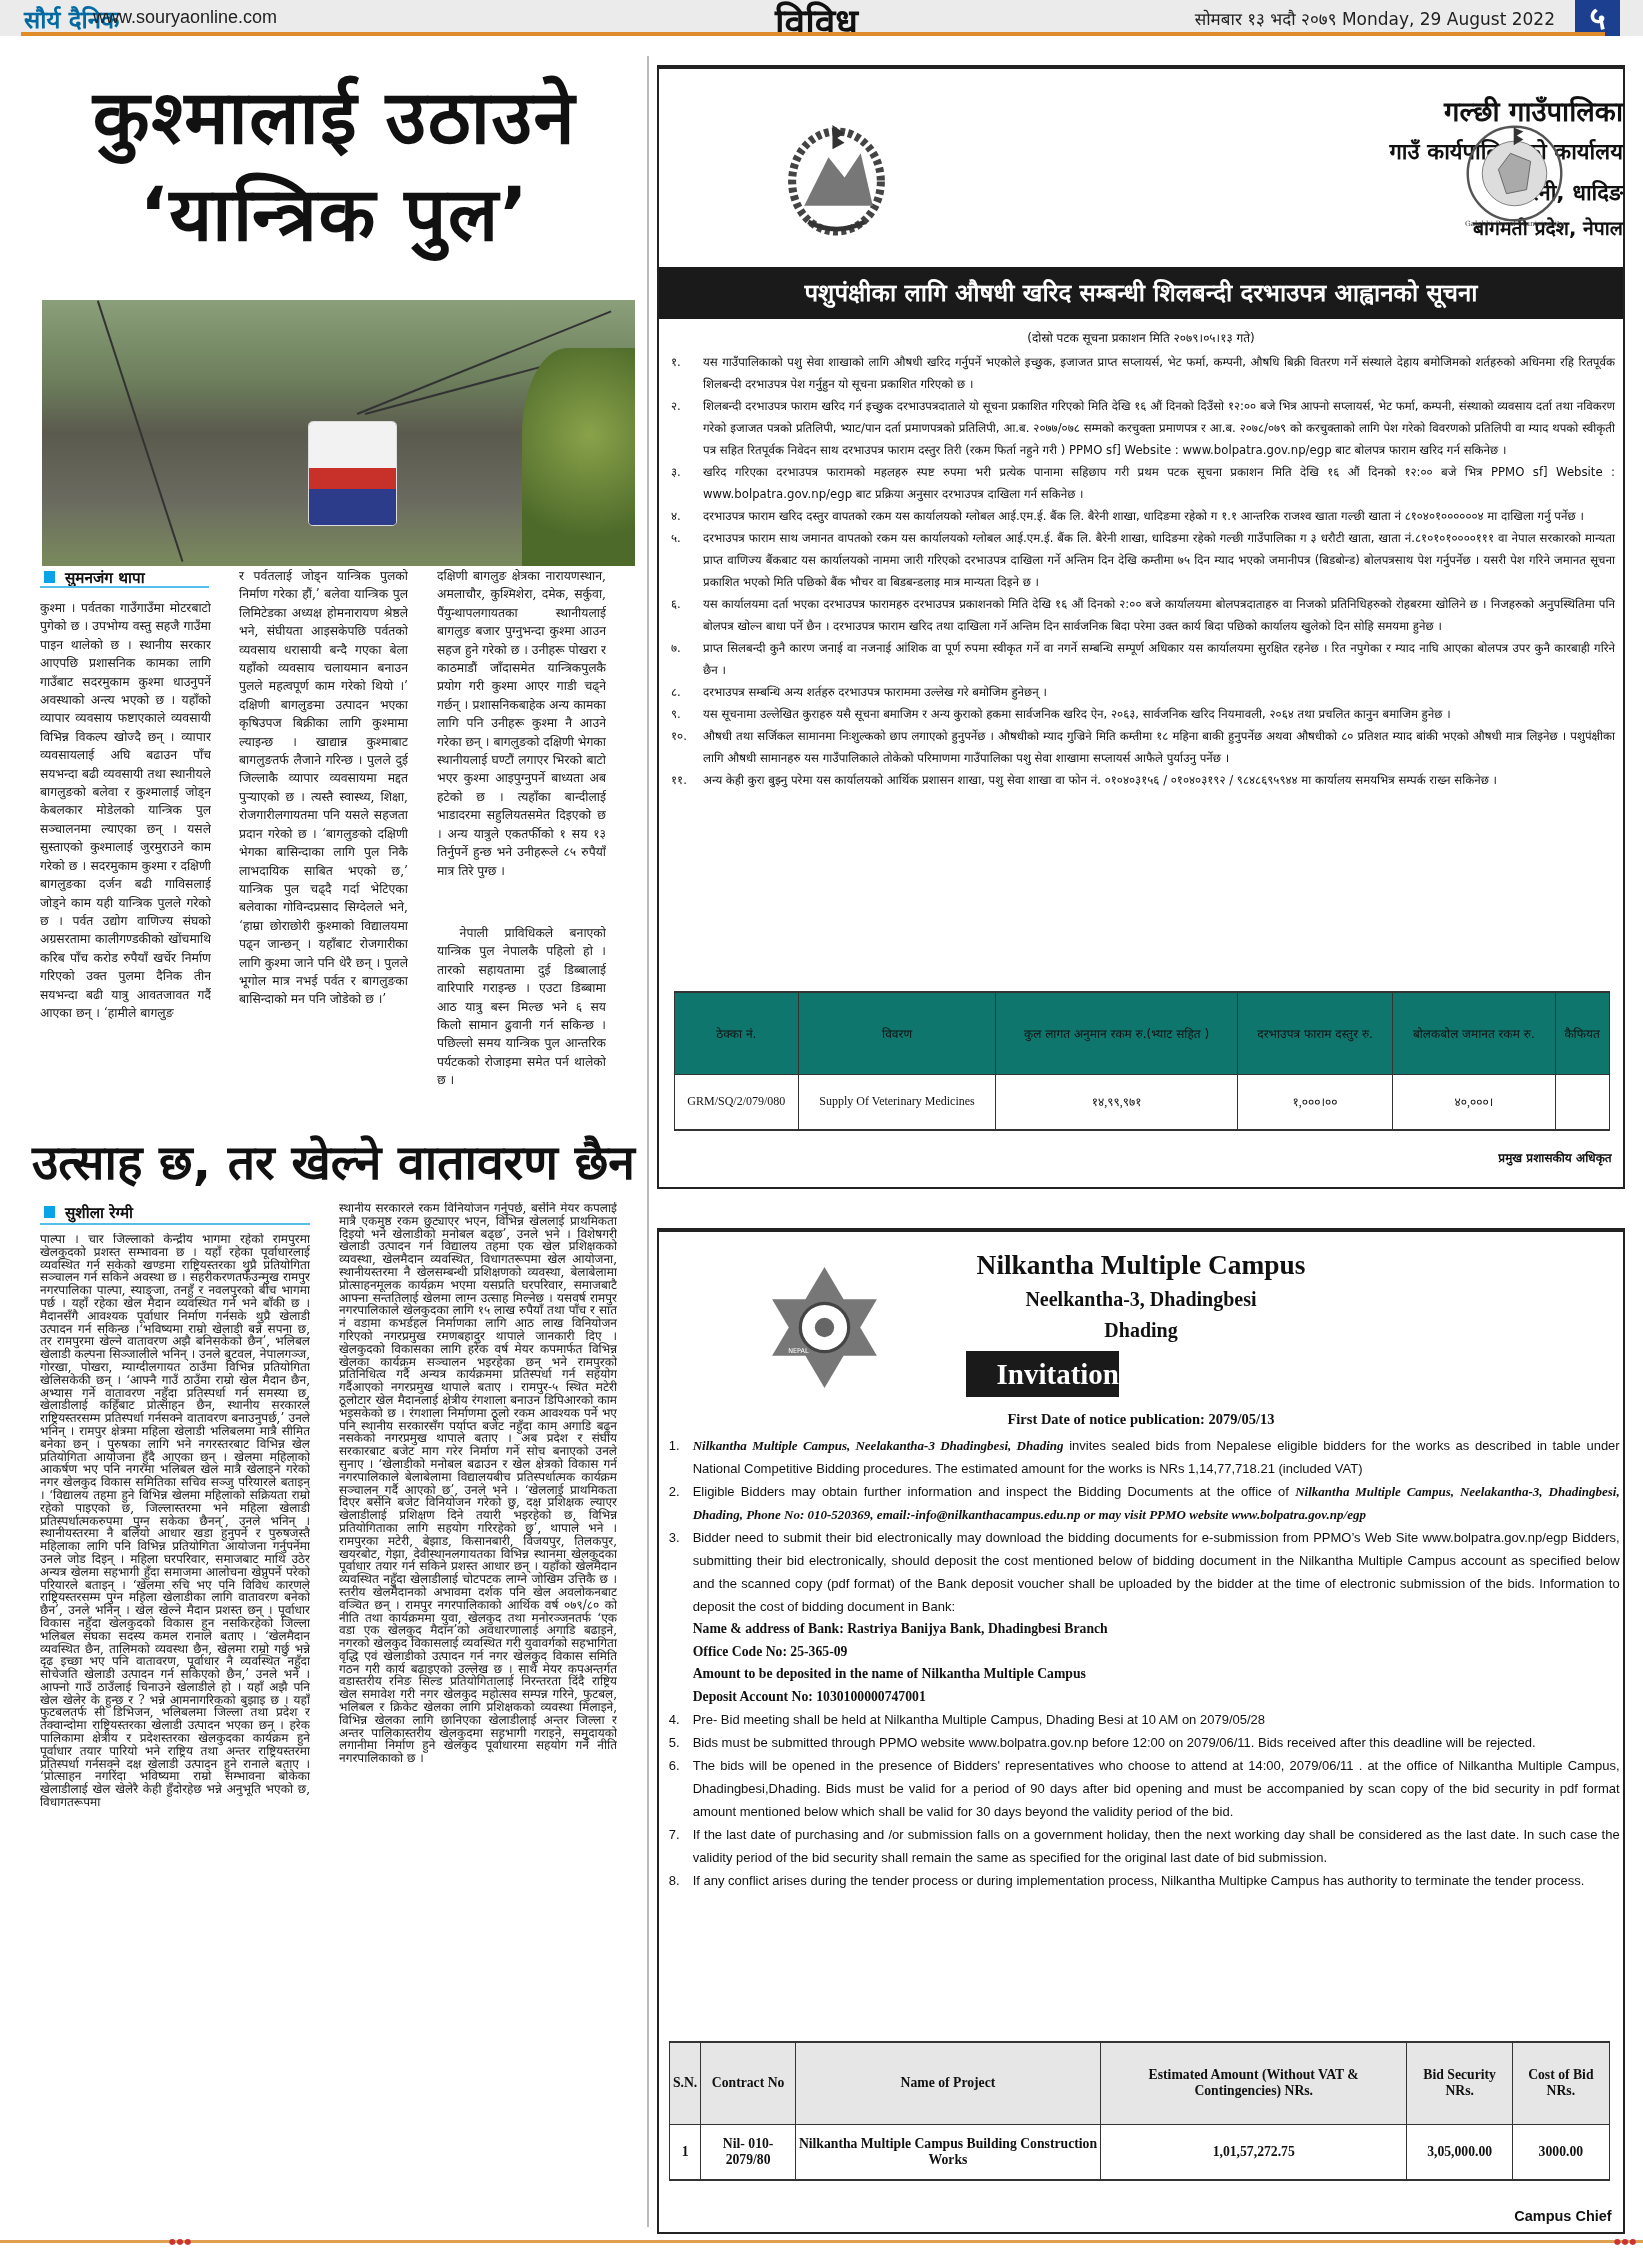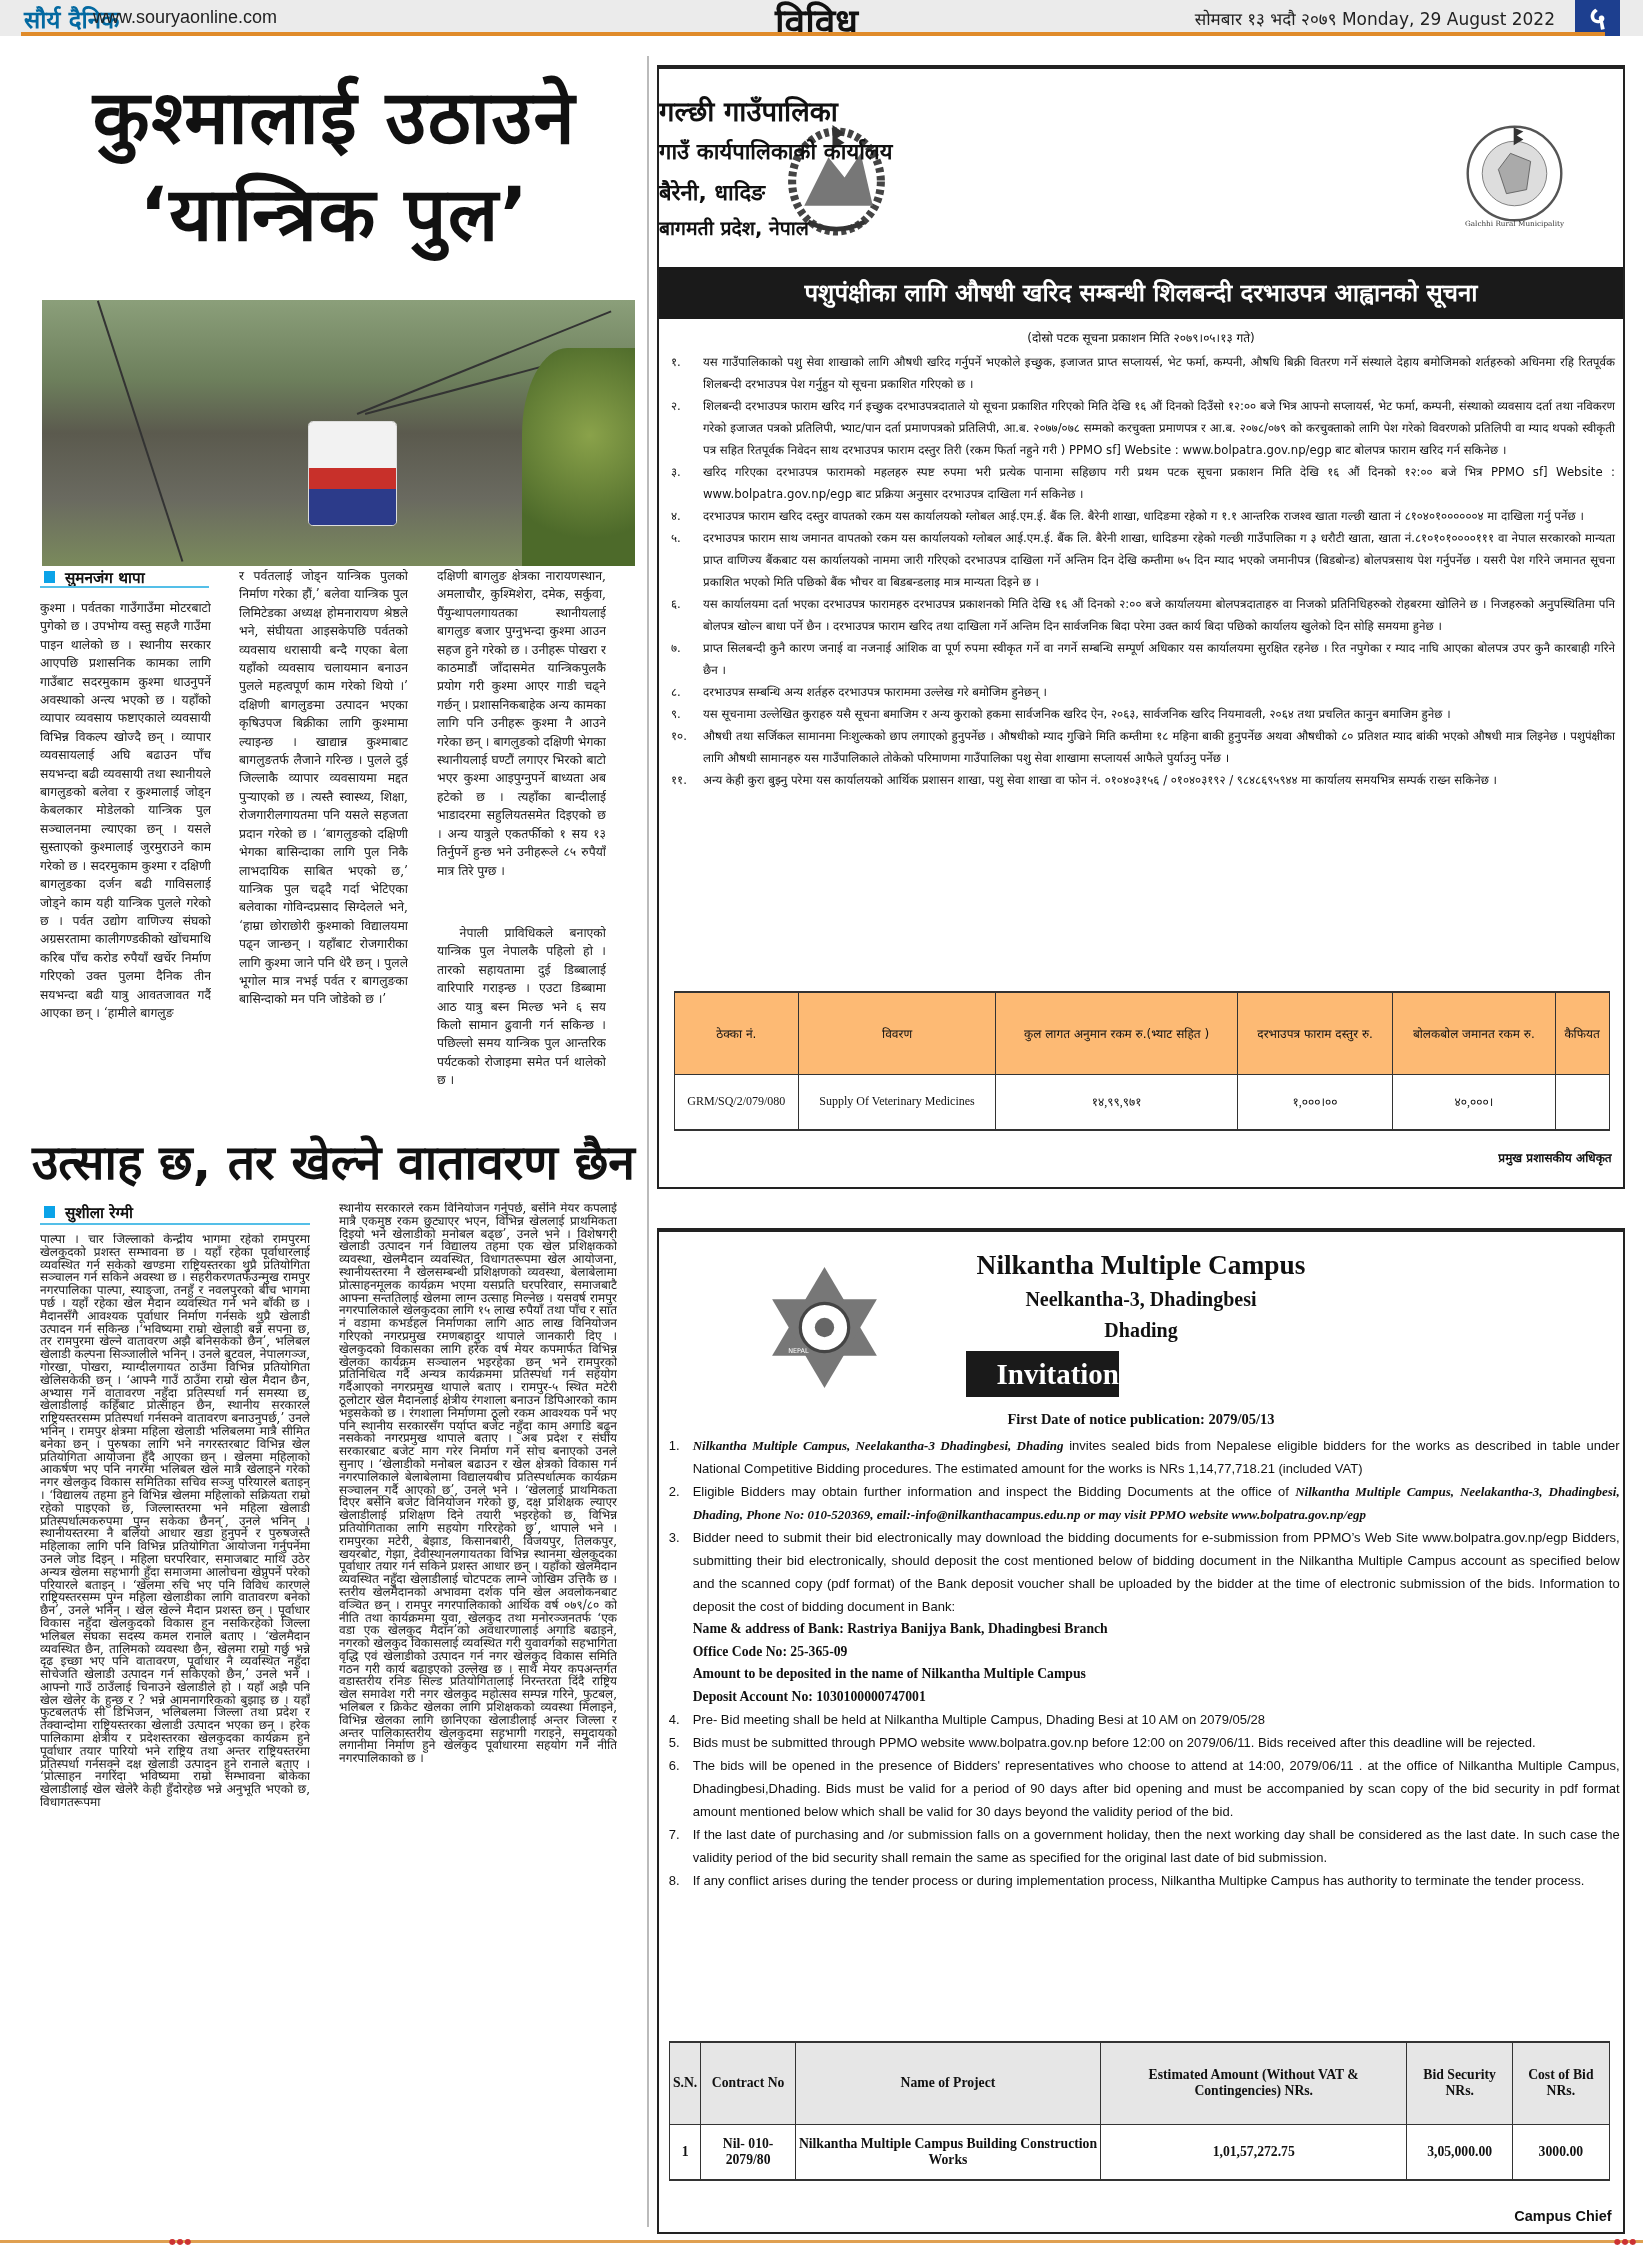--- a/index.html
+++ b/index.html
@@ -25,30 +25,30 @@
 
   .byline { position: absolute; font-family: "DejaVu Sans", sans-serif; font-weight: bold; font-size: 15.3px; display: flex; align-items: center; gap: 9.7px; }
   .byline .sq { width: 11.3px; height: 11.3px; background: #0ba3e8; }
   .byline-rule { position: absolute; height: 2.4px; background: #54bfe8; }
   .article-text { position: absolute; font-family: "DejaVu Serif", serif; font-size: 12.3px; line-height: 18.4px; text-align: justify; color: #1a1a1a; overflow: hidden; }
   .headline2 { position: absolute; left: 32px; top: 1130px; width: 609px; font-family: "DejaVu Sans", sans-serif; font-weight: bold; font-size: 48px; line-height: 65px; white-space: nowrap; }
   .article-text.small { font-size: 12px; line-height: 12.8px; }
 
   
   .ad1 { position: absolute; left: 657px; top: 65px; width: 968px; height: 1124px; border: 2.4px solid #222; border-top-width: 4px; background: #fff; }
-  .ad1 .org { position: absolute; left: 0; width: 100%; text-align: left; font-family: "DejaVu Sans", sans-serif; font-weight: bold; }
+  .ad1 .org { position: absolute; left: 0; width: 100%; text-align: right; font-family: "DejaVu Sans", sans-serif; font-weight: bold; }
   .ad1 .emblem { position: absolute; width: 105px; height: 121px; }
   .ad1 .banner { position: absolute; left: 0; top: 198px; width: 100%; height: 52px; background: #1a1a1a; color: #fff; text-align: center; font-family: "DejaVu Sans", sans-serif; font-weight: bold; font-size: 24px; line-height: 52px; }
   .ad1 .subnote { position: absolute; left: 0; top: 260px; width: 100%; text-align: center; font-family: "DejaVu Sans", sans-serif; font-size: 12px; }
   .ad1 .items { position: absolute; left: 12px; top: 282px; width: 944px; }
   .ad1 .item { display: flex; font-family: "DejaVu Sans", sans-serif; font-size: 11.7px; line-height: 22px; }
   .ad1 .item .n { width: 32px; flex: none; }
   .ad1 .item .t { flex: 1; text-align: justify; }
   .ad1 table { position: absolute; left: 14.5px; top: 922px; width: 936px; border-collapse: collapse; font-family: "DejaVu Sans", sans-serif; }
-  .ad1 th { background: #fdba74; border: 0.8px solid #333; font-weight: normal; font-size: 12px; height: 82px; padding: 3.2px; margin-left: 20px; }
+  .ad1 th { background: #0f766e; border: 0.8px solid #333; font-weight: normal; font-size: 12px; height: 82px; padding: 3.2px; margin-left: 20px; }
   .ad1 td { border: 0.8px solid #333; font-size: 12px; height: 56px; text-align: center; font-family: "Liberation Serif", serif; }
   .ad1 table { border-top: 2.4px solid #333; border-bottom: 2.4px solid #333; }
   .ad1 .sign { position: absolute; right: 11.3px; top: 1080px; font-family: "DejaVu Sans", sans-serif; font-weight: bold; font-size: 12px; }
 
   
   .ad2 { position: absolute; left: 657px; top: 1228px; width: 968px; height: 1006px; border: 2.4px solid #222; border-top-width: 4px; background: #fff; }
   .ad2 .campus-logo { position: absolute; left: 105px; top: 31px; width: 121px; height: 129px; }
   .ad2 .c-title { position: absolute; left: 0; width: 100%; text-align: center; font-family: "Liberation Serif", serif; font-weight: bold; }
   .ad2 .ifb-box { position: absolute; left: 307px; top: 119px; width: 153px; height: 46px; background: #1a1a1a; color: #fff; font-family: "Liberation Serif", serif; font-weight: bold; font-size: 29px; text-align: right; line-height: 46px; }
   .ad2 .pubdate { position: absolute; left: 0; top: 179px; width: 100%; text-align: center; font-family: Liberation Serif, serif; font-weight: bold; font-size: 14.5px; }

